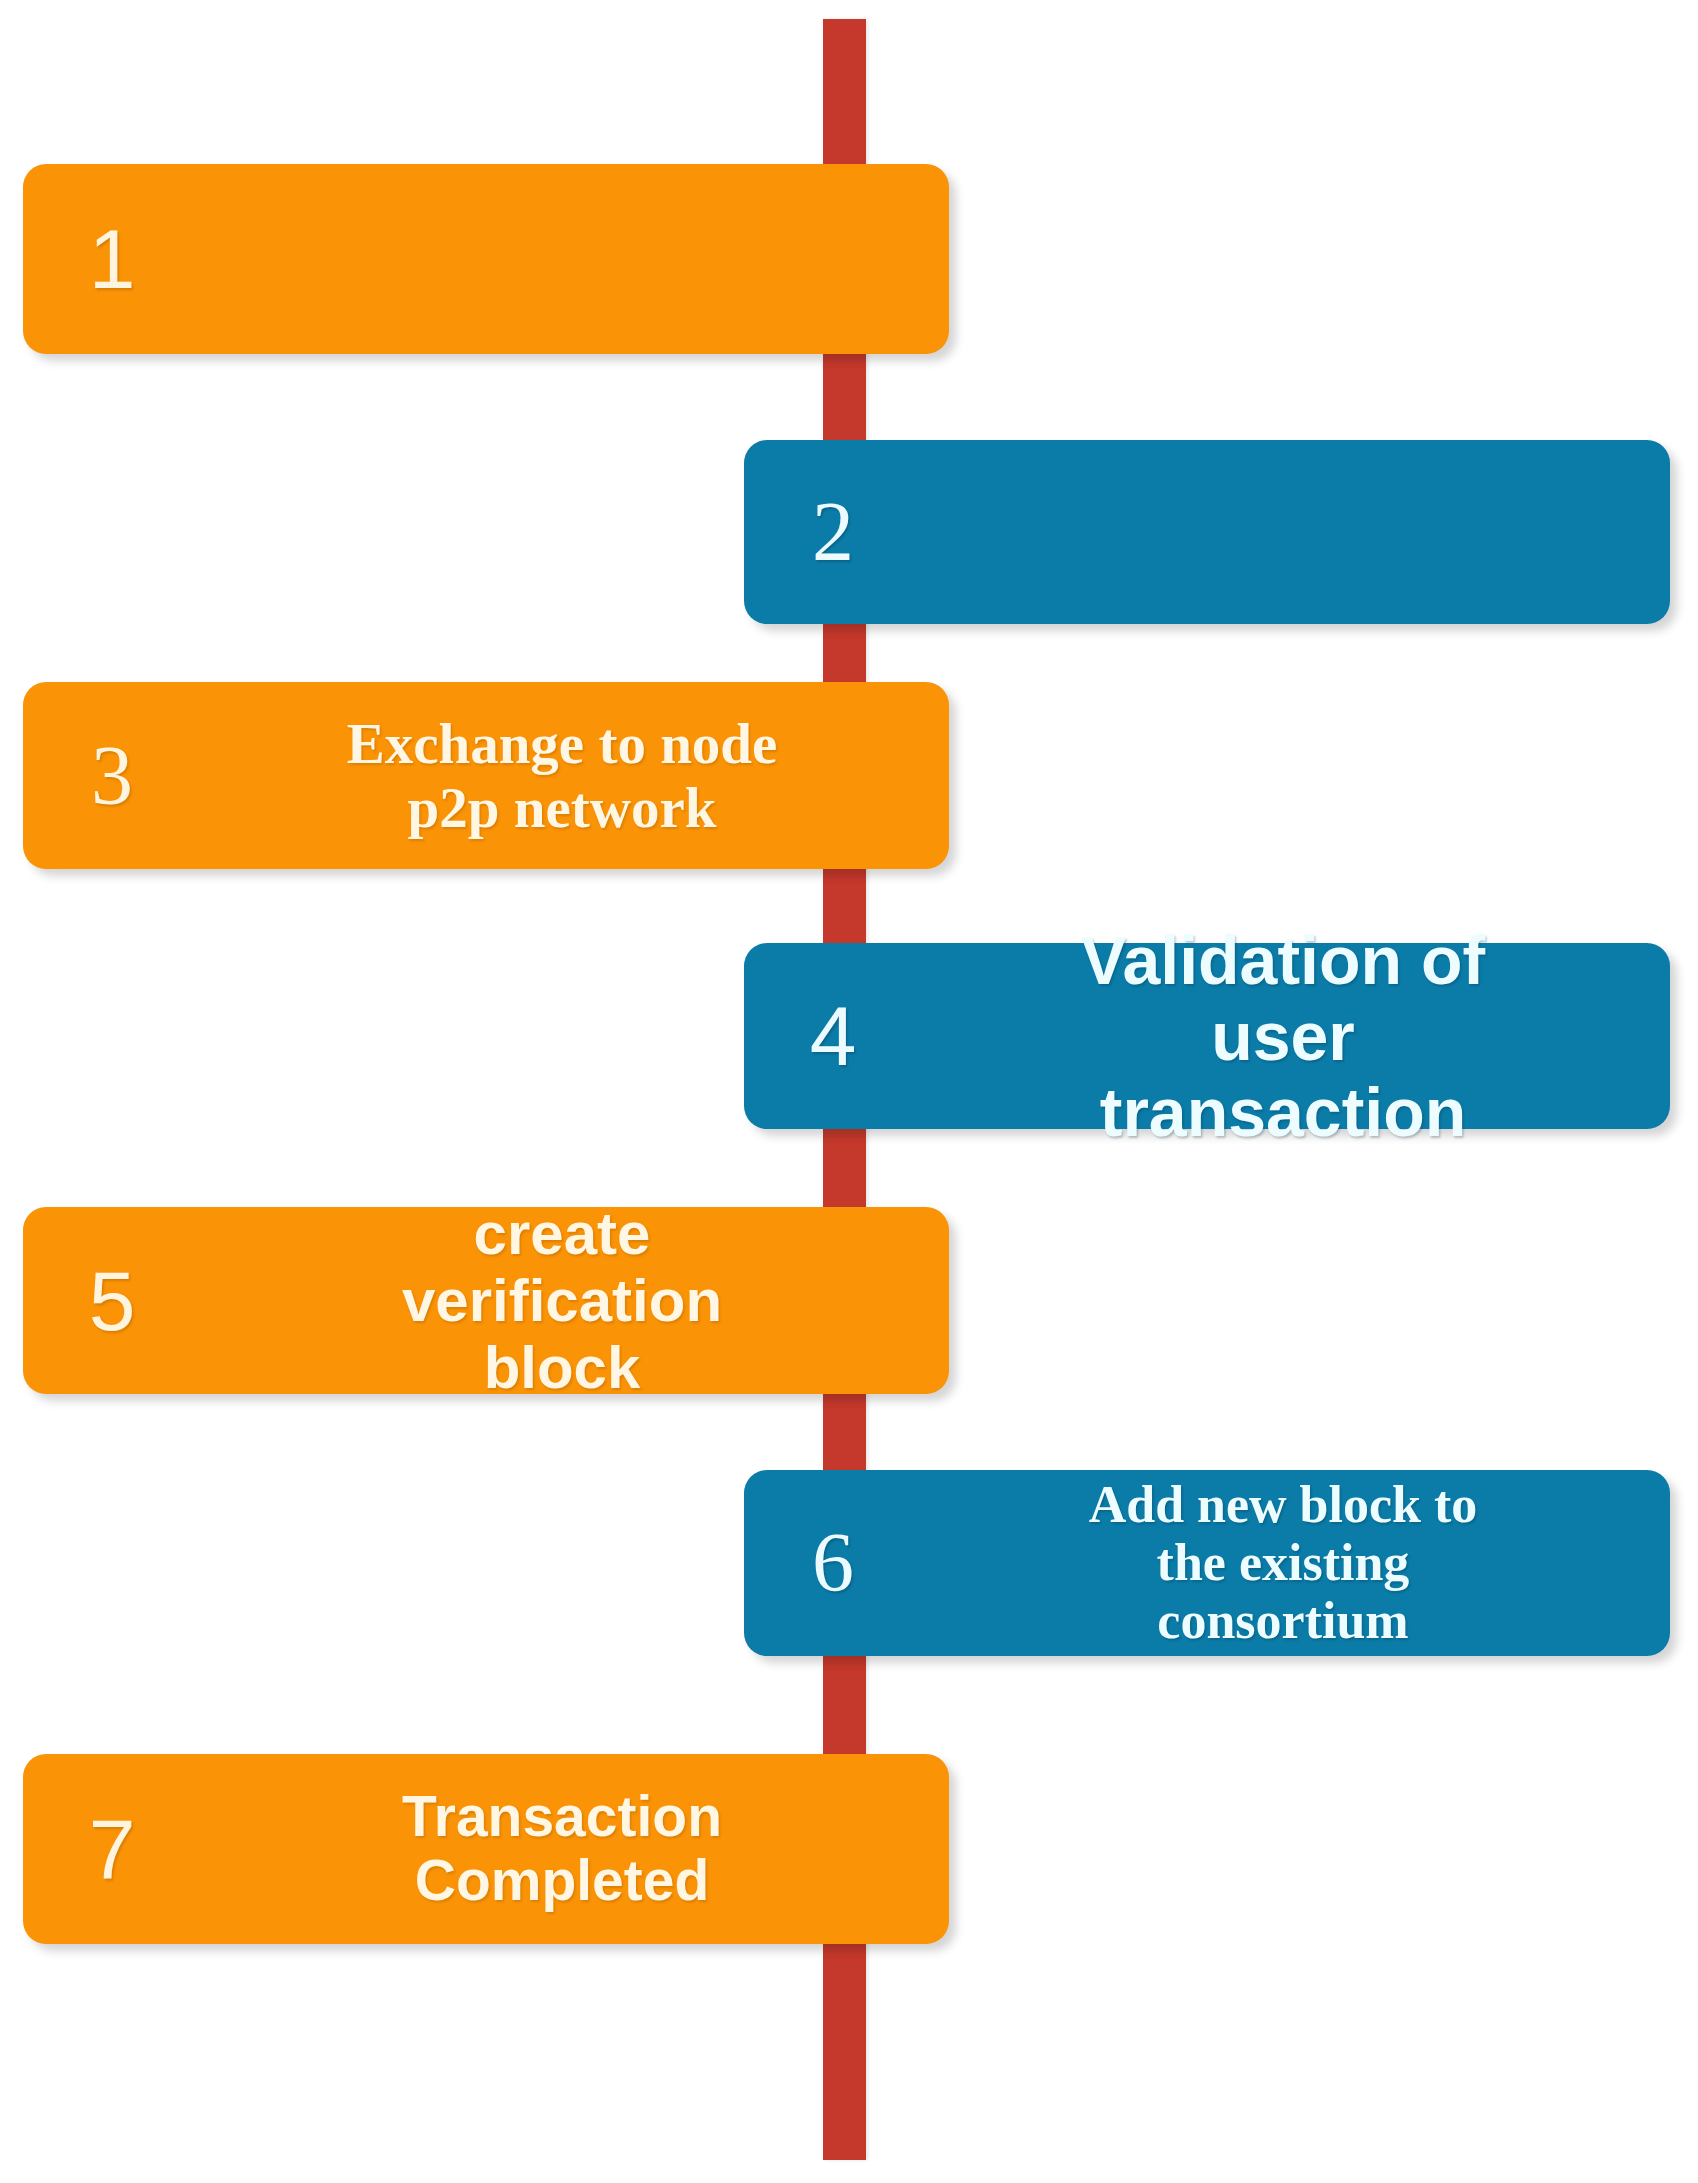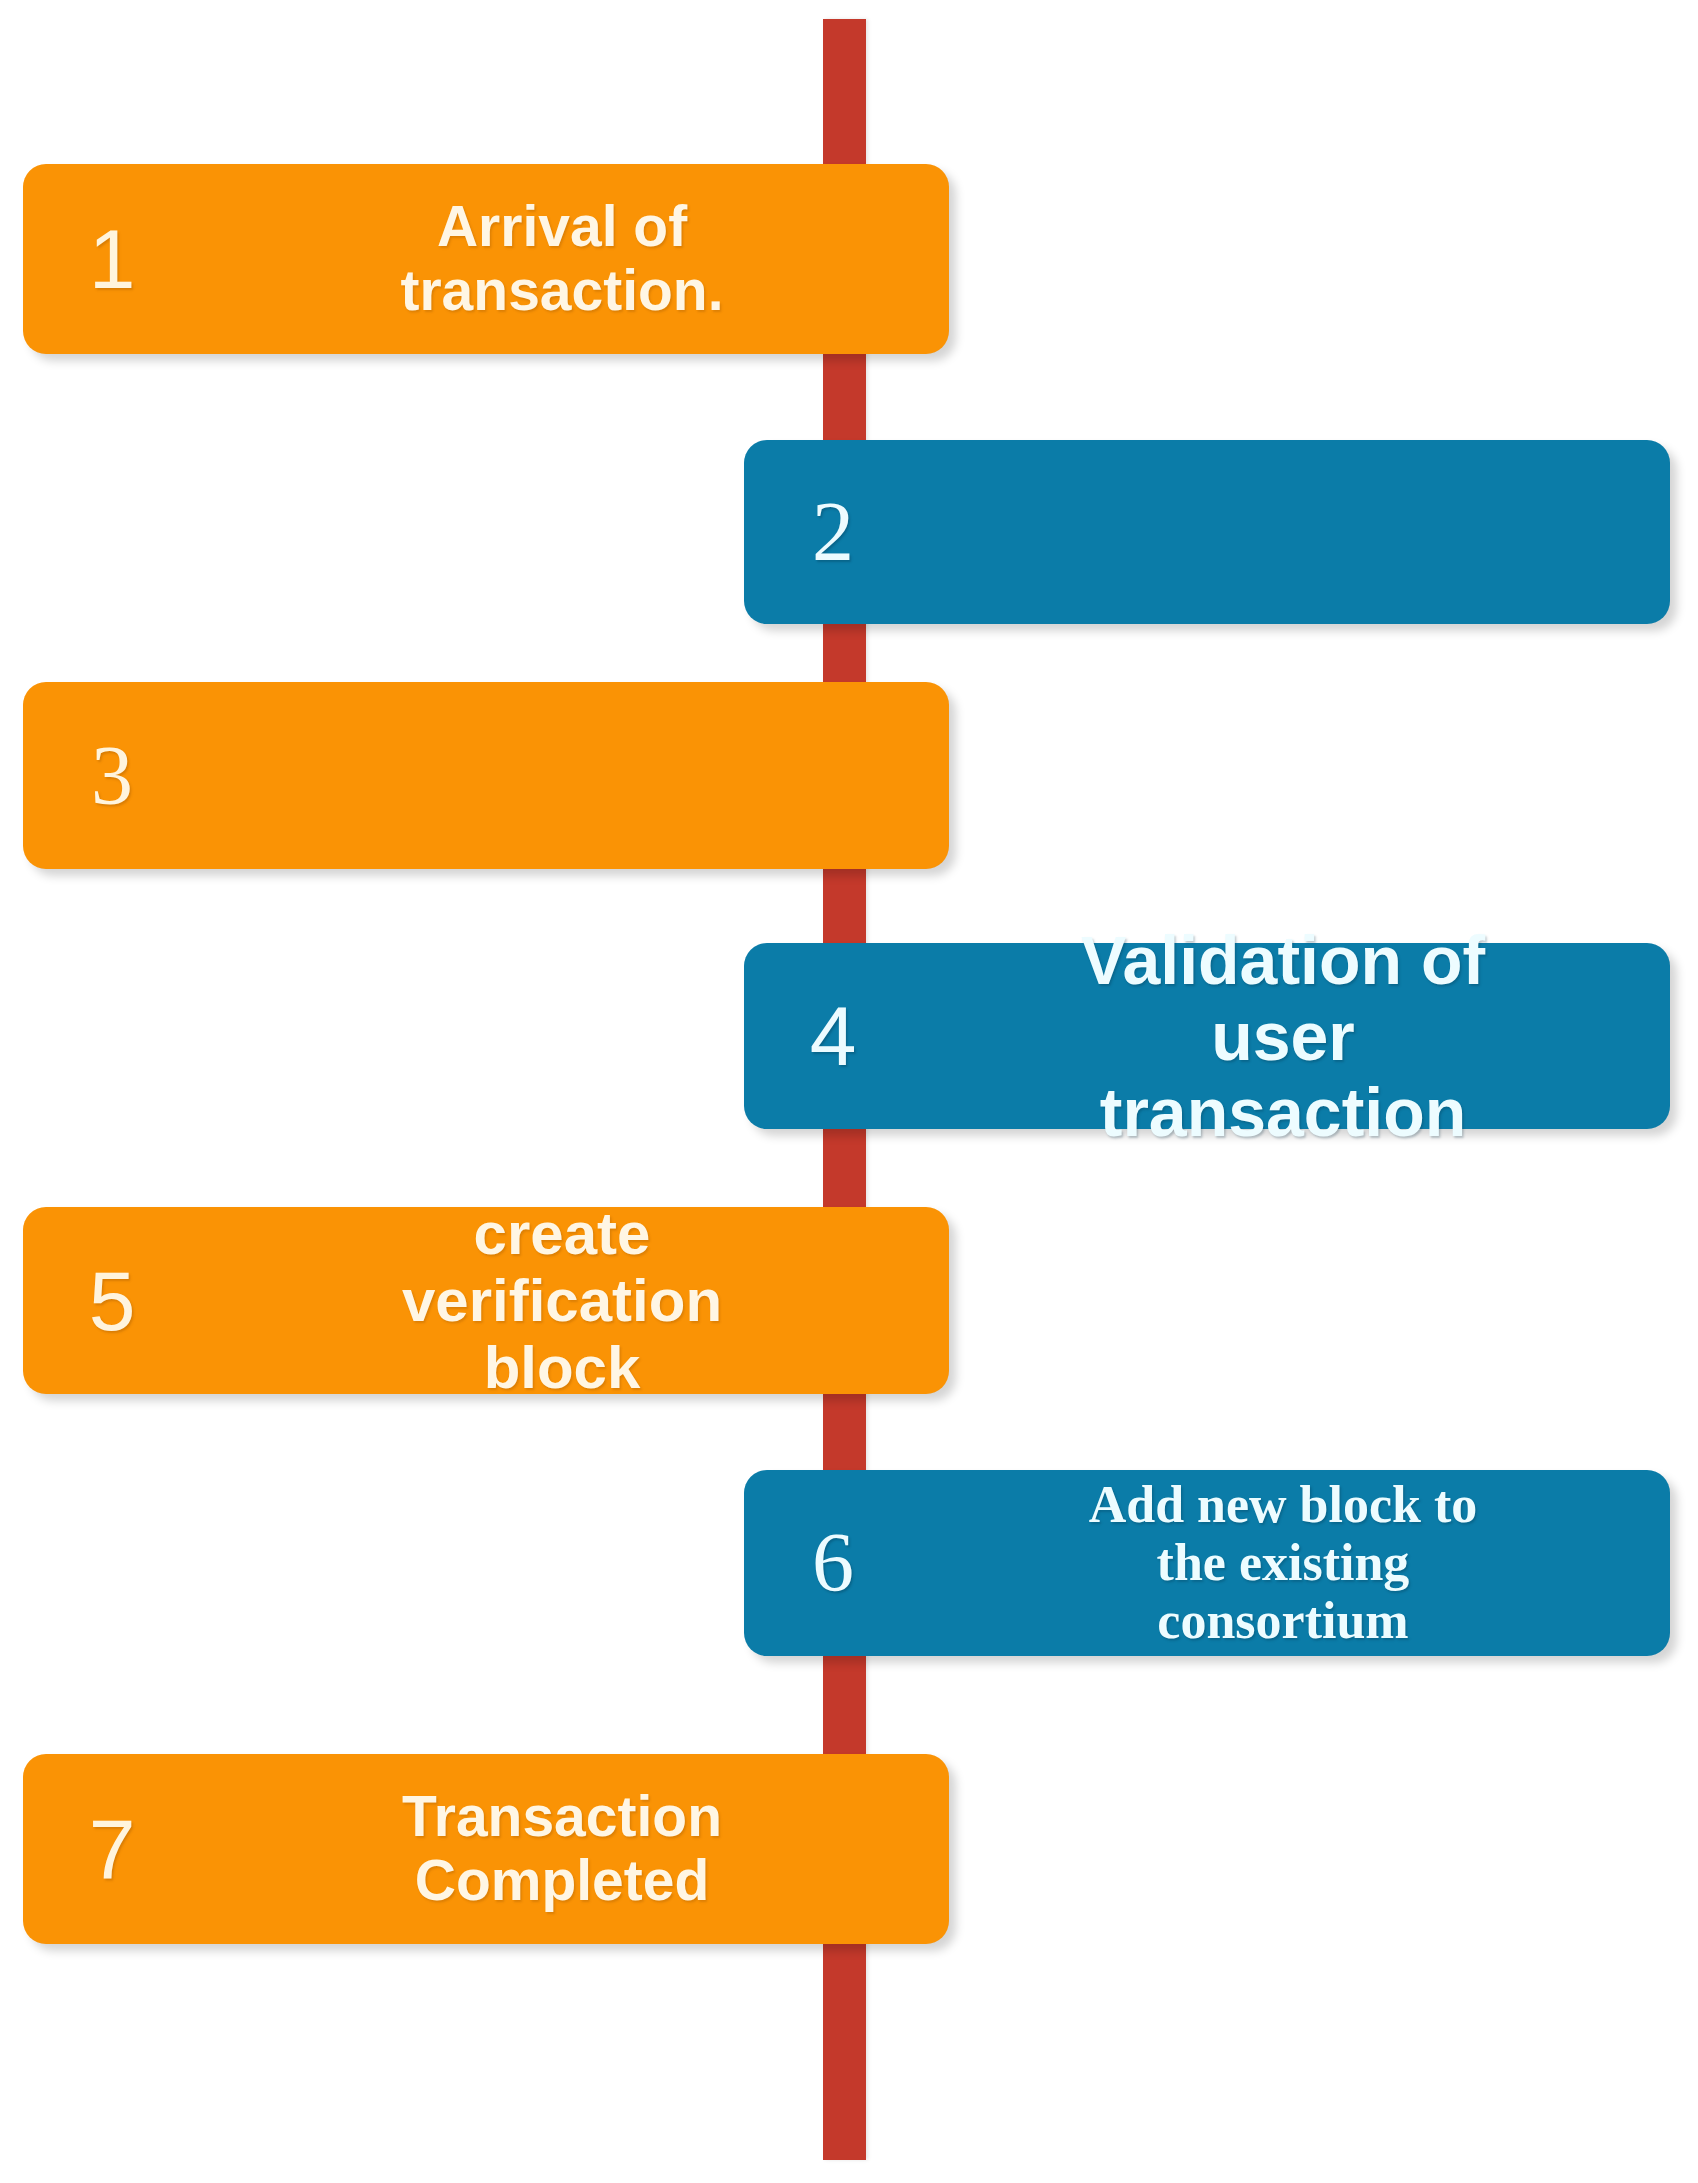--- a/index.html
+++ b/index.html
@@ -108,30 +108,30 @@
 </style>
 </head>
 <body>
 
 <div id="canvas">
 
   <div class="spine"></div>
 
   <div class="step orange" id="step-1">
     <div class="step-number ff-sans">1</div>
-    <div class="step-label ff-sans">Arrival of
-transaction.</div>
   </div>
 
   <div class="step blue" id="step-2">
     <div class="step-number ff-serif">2</div>
   </div>
 
   <div class="step orange" id="step-3">
     <div class="step-number ff-serif">3</div>
+    <div class="step-label ff-serif">Exchange to node
+p2p network</div>
   </div>
 
   <div class="step blue" id="step-4">
     <div class="step-number ff-sans">4</div>
     <div class="step-label ff-sans">Validation of
 user
 transaction</div>
   </div>
 
   <div class="step orange" id="step-5">

